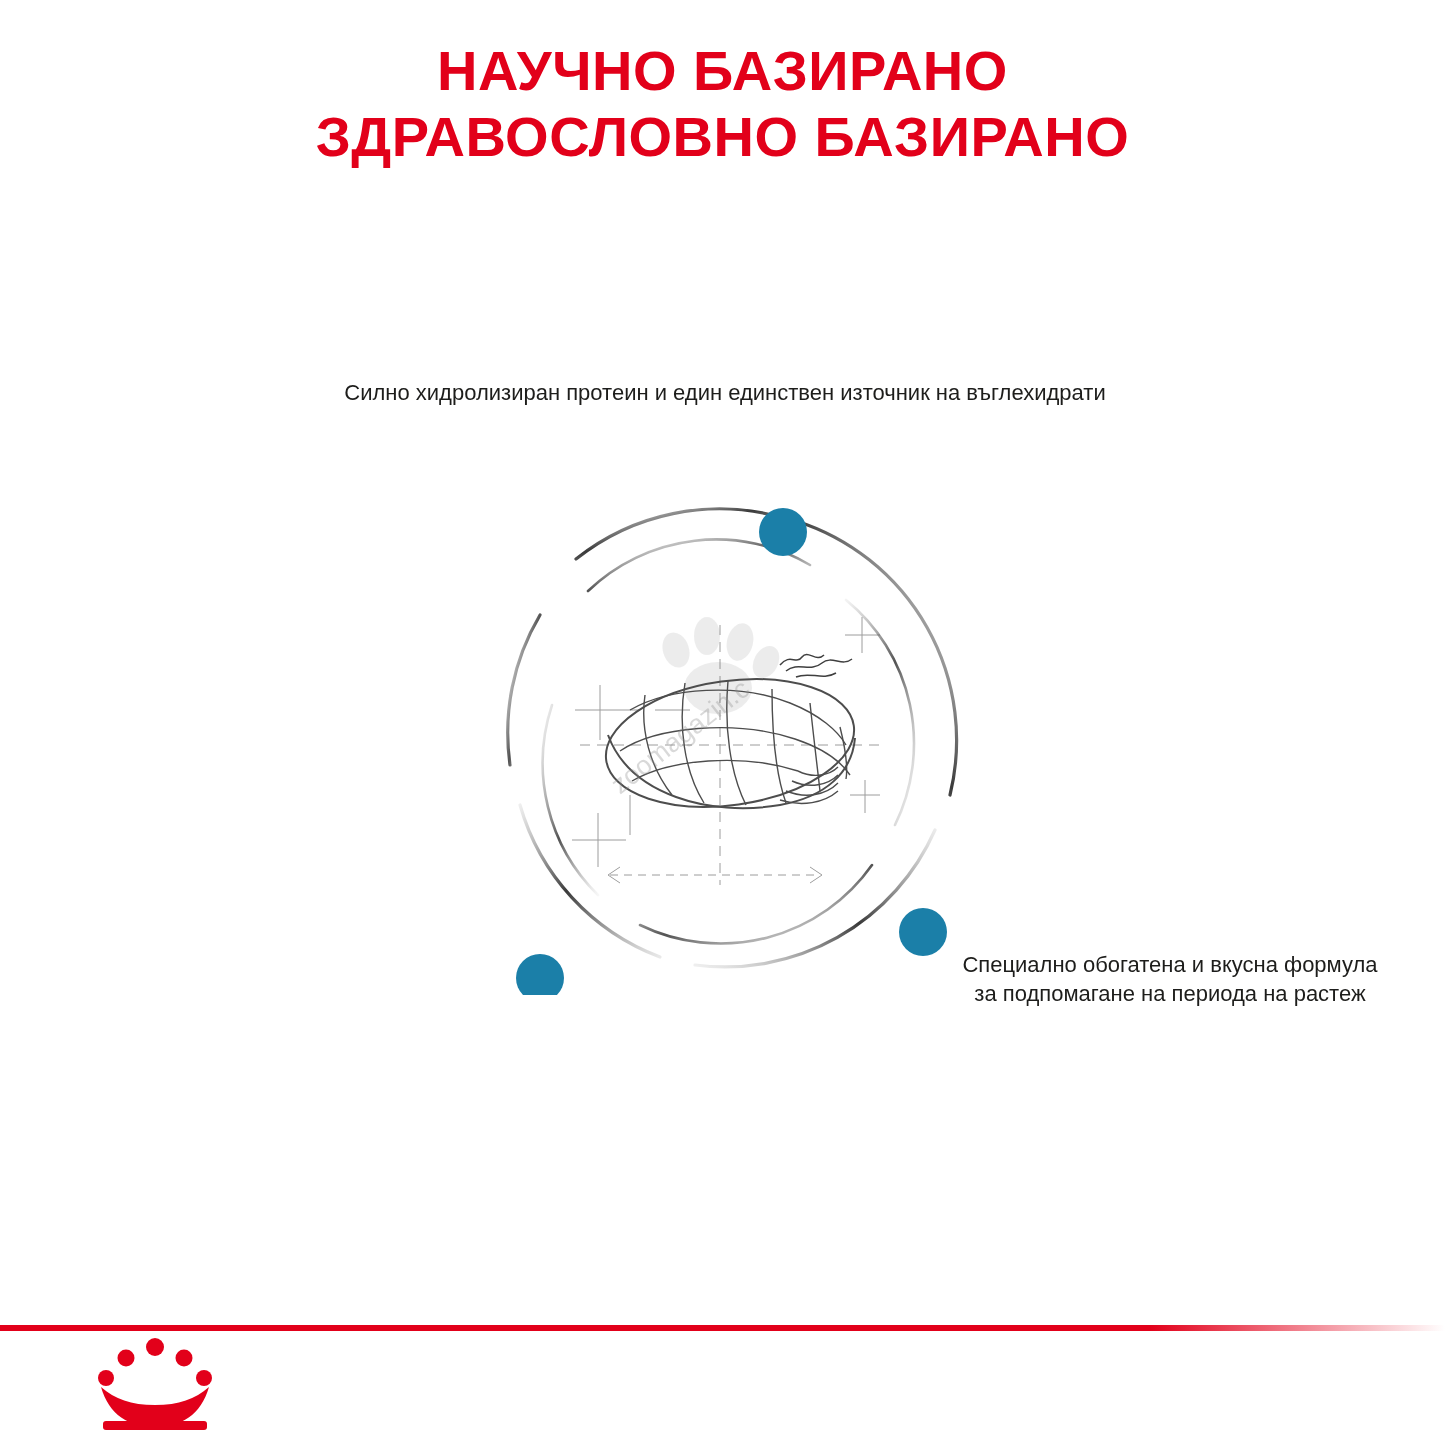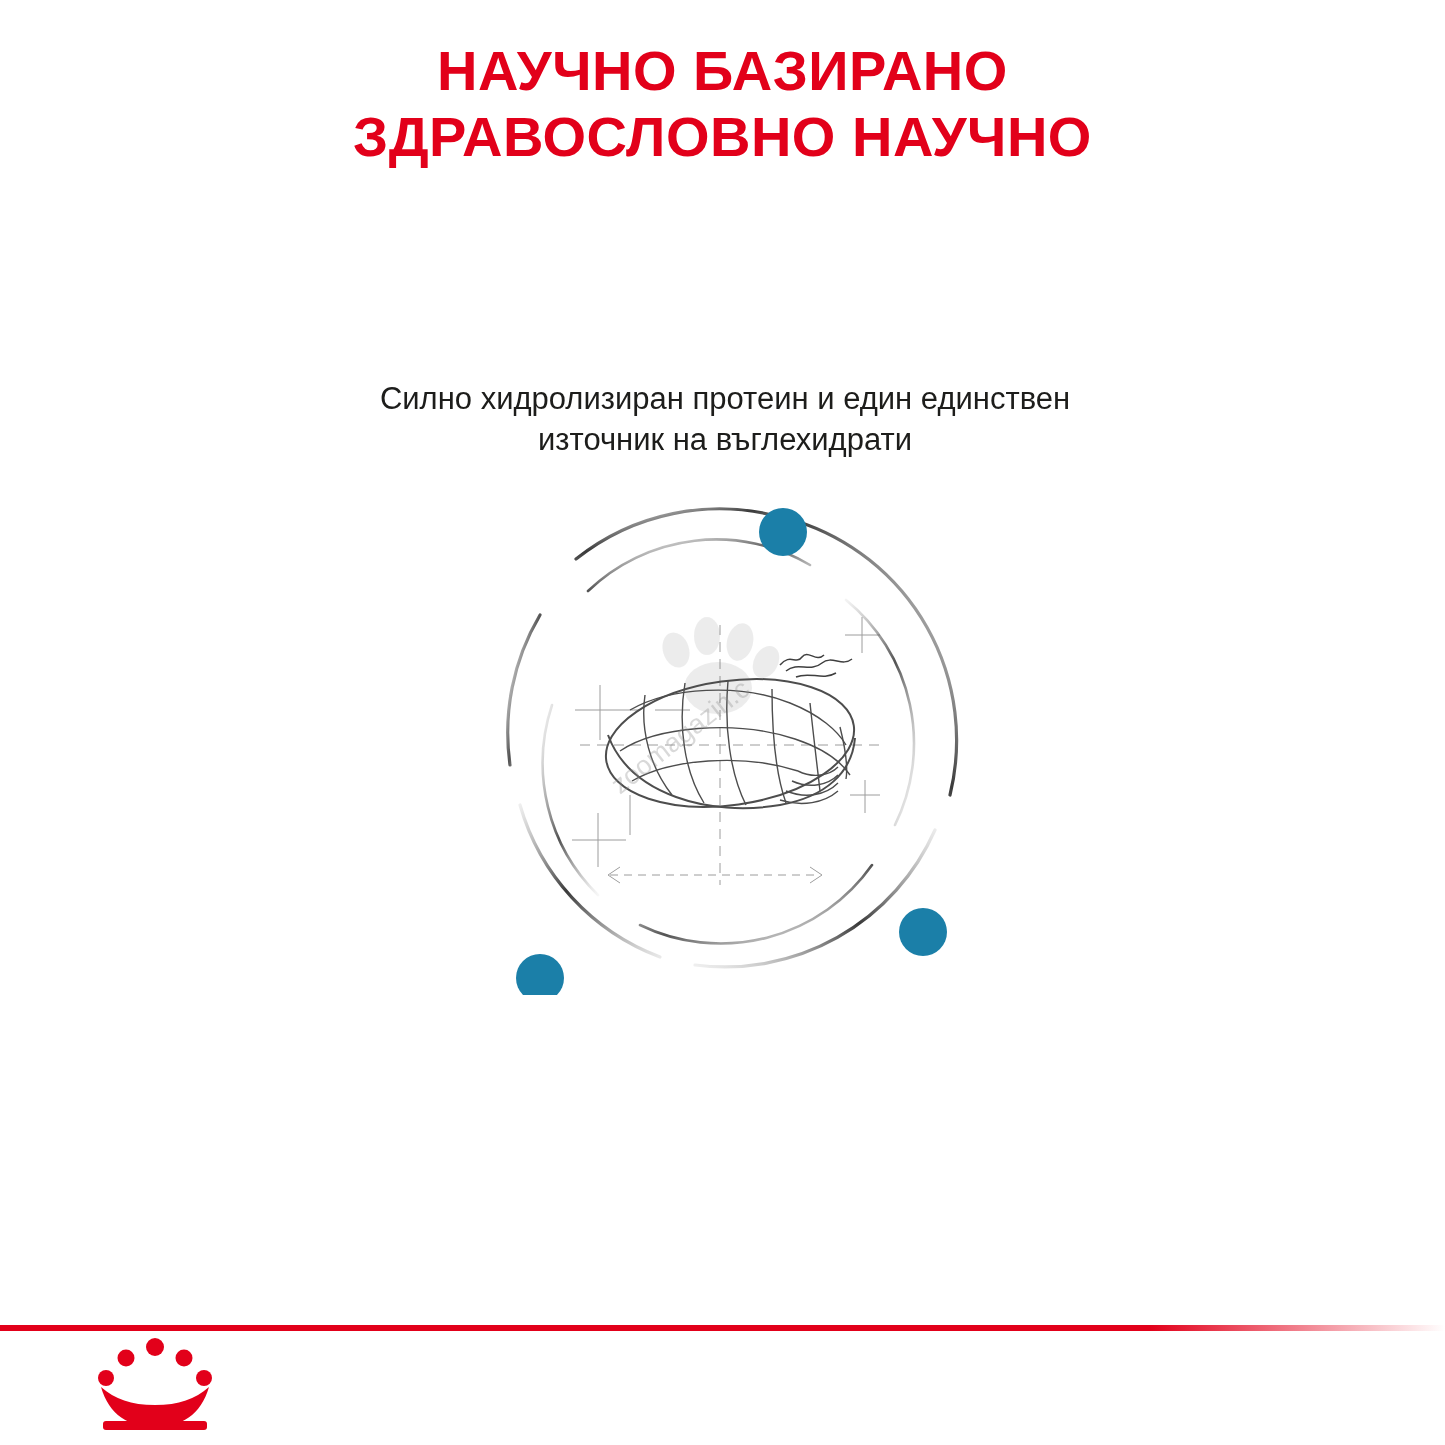--- a/index.html
+++ b/index.html
@@ -31,21 +31,21 @@
   }
   .title .line {
     display: block;
     white-space: nowrap;
   }
 
   
   .callout {
     position: absolute;
     color: #1d1d1b;
-    font-size: 31px;
+    font-size: 22px;
     line-height: 1.33;
     text-align: center;
   }
   .callout-top {
     top: 378px;
     left: 330px;
     width: 790px;
   }
   .callout-left {
     top: 888px;
@@ -111,26 +111,27 @@
     white-space: nowrap;
   }
 </style>
 </head>
 <body>
 
 <div class="page">
 
   <div class="title">
     <span class="line">НАУЧНО БАЗИРАНО</span>
-    <span class="line">ЗДРАВОСЛОВНО НАУЧНО</span>
+    <span class="line">ЗДРАВОСЛОВНО БАЗИРАНО</span>
   </div>
 
   <div class="callout callout-top">Силно хидролизиран протеин и един единствен източник на въглехидрати</div>
 
 
+  <div class="callout callout-right">Специално обогатена и вкусна формула за подпомагане на периода на растеж</div>
 
   <div class="graphic">
     <svg width="500" height="500" viewBox="0 0 500 500" xmlns="http://www.w3.org/2000/svg">
       <defs>
         <linearGradient id="arcFadeA" x1="0" y1="0" x2="1" y2="1">
           <stop offset="0%" stop-color="#8f8f8f" stop-opacity="0.15"></stop>
           <stop offset="45%" stop-color="#3a3a3a" stop-opacity="1"></stop>
           <stop offset="100%" stop-color="#8f8f8f" stop-opacity="0.2"></stop>
         </linearGradient>
         <linearGradient id="arcFadeB" x1="1" y1="0" x2="0" y2="1">

